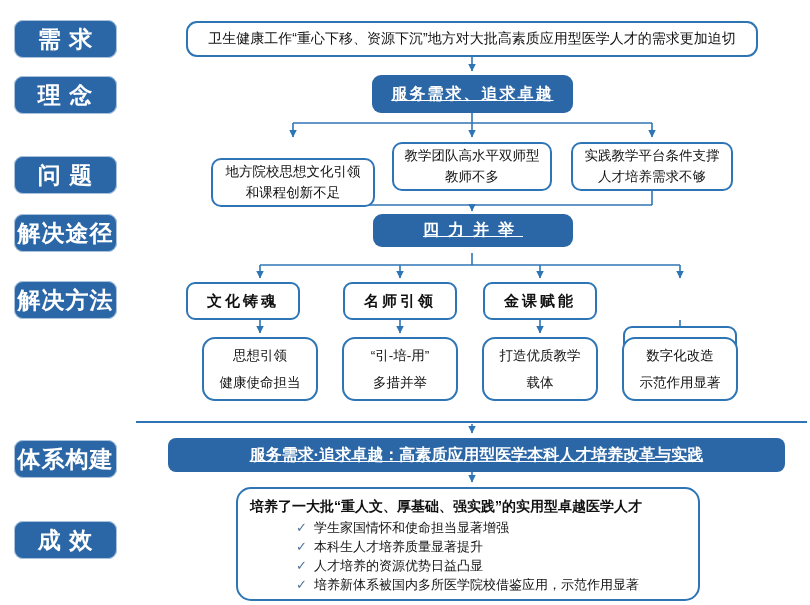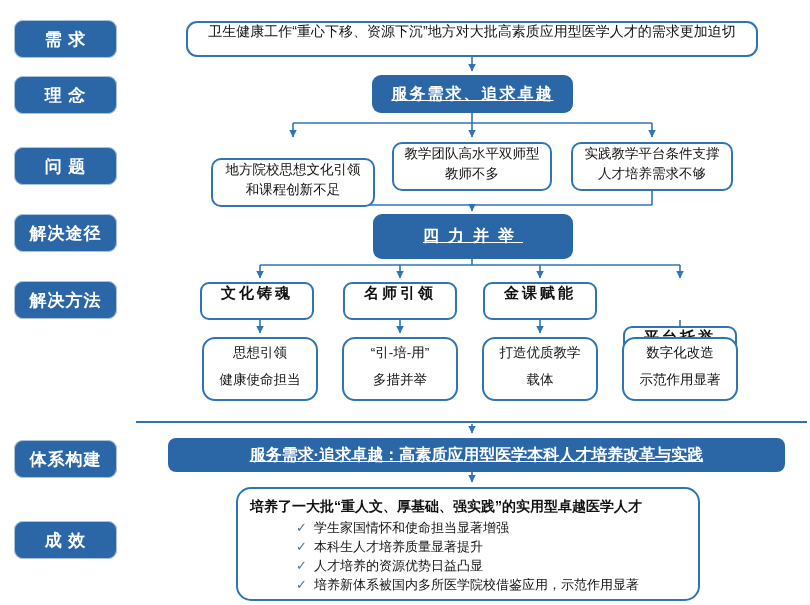--- a/index.html
+++ b/index.html
@@ -2,42 +2,42 @@
 <html><head>
 <meta charset="utf-8">
 <style>
   html,body{margin:0;padding:0;background:#ffffff;}
   .canvas{
     position:relative;width:810px;height:605px;background:#ffffff;overflow:hidden;
     font-family:"Liberation Sans","DejaVu Sans",sans-serif;color:#1a1a1a;
   }
   .stage{
     position:absolute;left:14px;width:103px;height:38px;
-    background:#2B67A6;color:#ffffff;font-weight:bold;font-size:17px;
+    background:#2B67A6;color:#ffffff;font-weight:bold;font-size:23px;
     border-radius:9px;display:flex;align-items:center;justify-content:center;
     letter-spacing:1px;box-shadow:0 0 0 1px rgba(255,255,255,0.6) inset;
   }
   .obox{
     position:absolute;background:#ffffff;border:2px solid #2E75B6;border-radius:10px;
-    display:flex;flex-direction:column;align-items:center;justify-content:flex-start;
+    display:flex;flex-direction:column;align-items:center;justify-content:center;
     text-align:center;color:#111;box-sizing:border-box;
   }
   .sbox{
     position:absolute;background:#2B67A6;color:#ffffff;font-weight:bold;border-radius:9px;
     display:flex;align-items:center;justify-content:center;text-align:center;box-sizing:border-box;text-decoration:underline;
   }
   .demand-box{left:186px;top:21px;width:572px;height:36px;font-size:14px;border-radius:11px;}
   .concept-box{left:372px;top:75px;width:201px;height:38px;font-size:16px;letter-spacing:2px;}
   .problem-box{top:142px;height:49px;font-size:13.5px;line-height:1.5;}
   .p1{left:211px;width:164px;margin-top:16px;}
   .p2{left:392px;width:160px;}
   .p3{left:571px;width:162px;}
-  .approach-box{left:373px;top:214px;width:200px;height:45px;font-size:16px;letter-spacing:9px;}
+  .approach-box{left:373px;top:214px;width:200px;height:33px;font-size:16px;letter-spacing:9px;}
   .mhead{top:282px;height:38px;width:114px;font-weight:bold;font-size:15px;letter-spacing:3px;border-radius:9px;}
-  .m1{left:200px;} .m2{left:343px;} .m3{left:483px;} .m4{left:623px;margin-top:44px;}
+  .m1{left:186px;} .m2{left:343px;} .m3{left:483px;} .m4{left:623px;margin-top:44px;}
   .mdetail{top:337px;height:64px;width:116px;font-size:13.5px;line-height:27px;border-radius:13px;}
   .md1{left:202px;} .md2{left:342px;} .md3{left:482px;} .md4{left:622px;}
   .system-bar{left:168px;top:438px;width:617px;height:34px;font-size:16px;border-radius:8px;}
   .outcome-box{left:236px;top:487px;width:464px;height:114px;border-radius:15px;justify-content:flex-start;align-items:flex-start;padding:7px 12px 6px 12px;}
   .outcome-title{font-size:14px;font-weight:bold;text-align:center;line-height:20px;}
   .outcome-items{margin-top:2px;padding-left:46px;text-align:left;}
   .outcome-item{font-size:13px;line-height:19px;display:flex;align-items:baseline;}
   .check{color:#4F7296;font-weight:bold;margin-right:7px;font-size:13px;}
   .connector-svg{position:absolute;left:0;top:0;pointer-events:none;}
 </style>
@@ -80,21 +80,21 @@
 
       <path d="M136,422 L807,422" stroke-width="2"></path>
       <path d="M472,424 L472,433" marker-end="url(#arw)"></path>
 
       <path d="M472,472 L472,482" marker-end="url(#arw)"></path>
     </g>
   </svg>
 
   <div class="stage" style="top:20px">需 求</div>
   <div class="stage" style="top:76px">理 念</div>
-  <div class="stage" style="top:147px">问 题</div>
+  <div class="stage" style="top:156px">问 题</div>
   <div class="stage" style="top:214px">解决途径</div>
   <div class="stage" style="top:281px">解决方法</div>
   <div class="stage" style="top:440px">体系构建</div>
   <div class="stage" style="top:521px">成 效</div>
 
   <div class="obox demand-box">
     <span>卫生健康工作“重心下移、资源下沉”地方对大批高素质应用型医学人才的需求更加迫切</span>
   </div>
 
   <div class="sbox concept-box">

